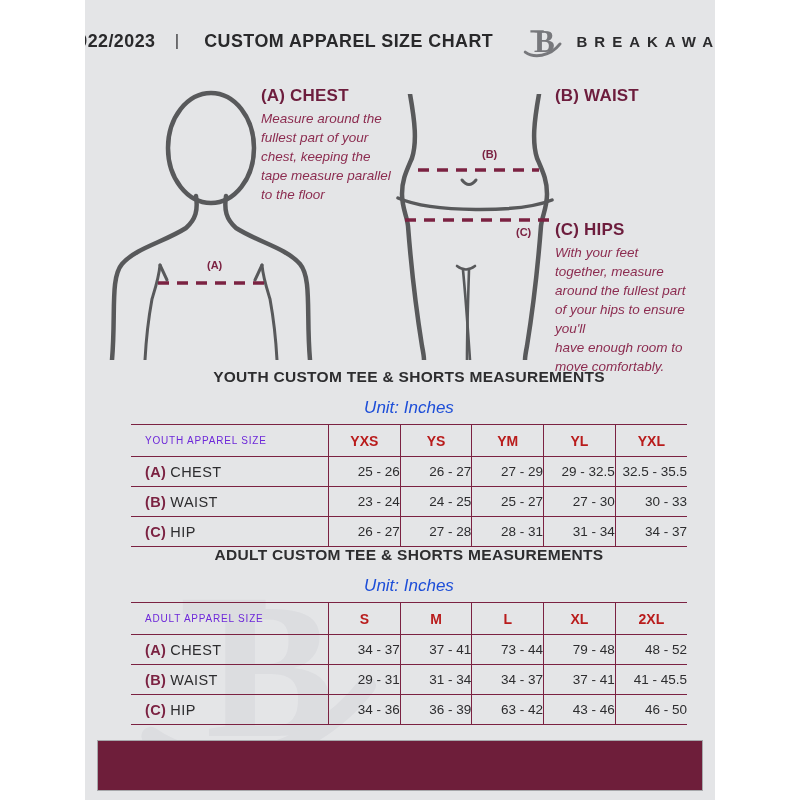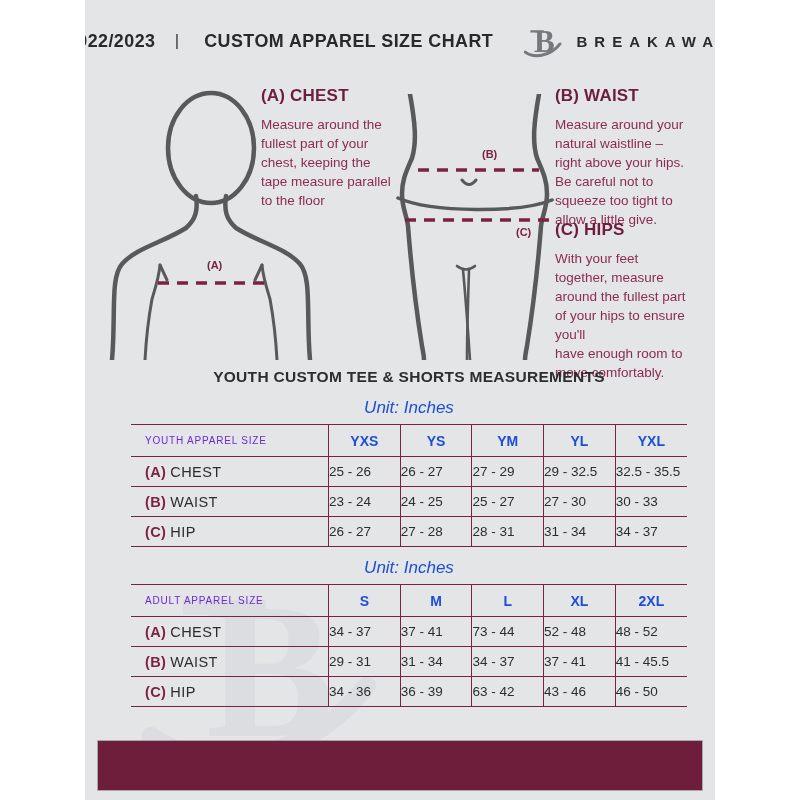--- a/index.html
+++ b/index.html
@@ -22,34 +22,34 @@
   .fig-label{position:absolute;font-size:11px;font-weight:700;color:#7b2242;z-index:2;}
   .lbl-a{left:122px;top:259px;}
   .lbl-b{left:397px;top:148px;}
   .lbl-c{left:431px;top:226px;}
 
   .guide{position:absolute;width:154px;z-index:2;}
   .guide-a{left:176px;top:86px;}
   .guide-b{left:470px;top:86px;}
   .guide-c{left:470px;top:220px;}
   .guide h3{margin:0;font-size:17px;font-weight:800;color:#6d1d3d;letter-spacing:.2px;}
-  .guide p{margin:9px 0 0;font-size:13.5px;color:#8c2c50;line-height:19px;white-space:pre-line;}
+  .guide p{margin:3px 0 0;font-size:13.5px;font-style:italic;color:#8c2c50;line-height:19px;white-space:pre-line;}
 
   
   .size-section{position:absolute;left:9px;width:630px;text-align:center;z-index:2;}
   .youth-section{top:368px;}
   .adult-section{top:546px;}
   .size-section h2{margin:0;font-size:15.5px;font-weight:700;color:#2d2d2f;letter-spacing:.3px;}
   .size-section .unit{margin-top:12px;font-size:17px;font-style:italic;color:#1d4ed8;}
   table.size-table{margin:6px auto 0;border-collapse:collapse;width:556px;table-layout:fixed;background:transparent;}
   .size-table th,.size-table td{border-top:1.5px solid #7b2242;border-bottom:1.5px solid #7b2242;padding:0;}
   .size-table th:not(:first-child),.size-table td:not(:first-child){border-left:1.5px solid #7b2242;}
-  .size-table th{height:31px;font-size:14px;font-weight:700;color:#1d4ed8;}
+  .size-table th{height:31px;font-size:14px;font-weight:700;color:#b91c1c;}
   .size-table th.label-col{width:183px;font-weight:400;letter-spacing:.8px;font-size:10px;color:#6d28d9;text-align:left;padding-left:14px;}
-  .size-table td{height:29px;font-size:13.5px;color:#2d2d2f;text-align:left;}
+  .size-table td{height:29px;font-size:13.5px;color:#2d2d2f;text-align:right;}
   .size-table td.label-col{text-align:left;padding-left:14px;font-size:14.5px;letter-spacing:.4px;}
   .size-table td.label-col .prefix{color:#7b2242;font-weight:700;margin-right:4px;}
 
   
   .watermark{position:absolute;left:6px;top:552px;width:340px;height:230px;color:#d9dade;opacity:.7;z-index:0;}
   .footer-bar{position:absolute;left:13px;top:741px;width:604px;height:49px;background:#6e1e3a;box-shadow:0 0 0 1px #a7a8ab;z-index:2;}
 </style>
 </head>
 <body>
 
@@ -107,26 +107,20 @@
   <div class="guide guide-a">
     <h3>(A) CHEST</h3>
     <p>Measure around the
 fullest part of your
 chest, keeping the
 tape measure parallel
 to the floor</p>
   </div>
   <div class="guide guide-b">
     <h3>(B) WAIST</h3>
-    <p>Measure around your
-natural waistline –
-right above your hips.
-Be careful not to
-squeeze too tight to
-allow a little give.</p>
   </div>
   <div class="guide guide-c">
     <h3>(C) HIPS</h3>
     <p>With your feet
 together, measure
 around the fullest part
 of your hips to ensure
 you'll
 have enough room to
 move comfortably.</p>
@@ -169,39 +163,40 @@
             <td>27 - 28</td>
             <td>28 - 31</td>
             <td>31 - 34</td>
             <td>34 - 37</td>
           </tr>
         </tbody>
       </table>
   </div>
 
   <div class="size-section adult-section">
+    <h2>ADULT CUSTOM TEE &amp; SHORTS MEASUREMENTS</h2>
     <div class="unit">Unit: Inches</div>
     <table class="size-table">
         <thead>
           <tr>
             <th class="label-col">ADULT APPAREL SIZE</th>
             <th class="size-col">S</th>
             <th class="size-col">M</th>
             <th class="size-col">L</th>
             <th class="size-col">XL</th>
             <th class="size-col">2XL</th>
           </tr>
         </thead>
         <tbody>
           <tr>
             <td class="label-col"><span class="prefix">(A)</span>CHEST</td>
             <td>34 - 37</td>
             <td>37 - 41</td>
             <td>73 - 44</td>
-            <td>52 - 48</td>
+            <td>79 - 48</td>
             <td>48 - 52</td>
           </tr>
           <tr>
             <td class="label-col"><span class="prefix">(B)</span>WAIST</td>
             <td>29 - 31</td>
             <td>31 - 34</td>
             <td>34 - 37</td>
             <td>37 - 41</td>
             <td>41 - 45.5</td>
           </tr>

